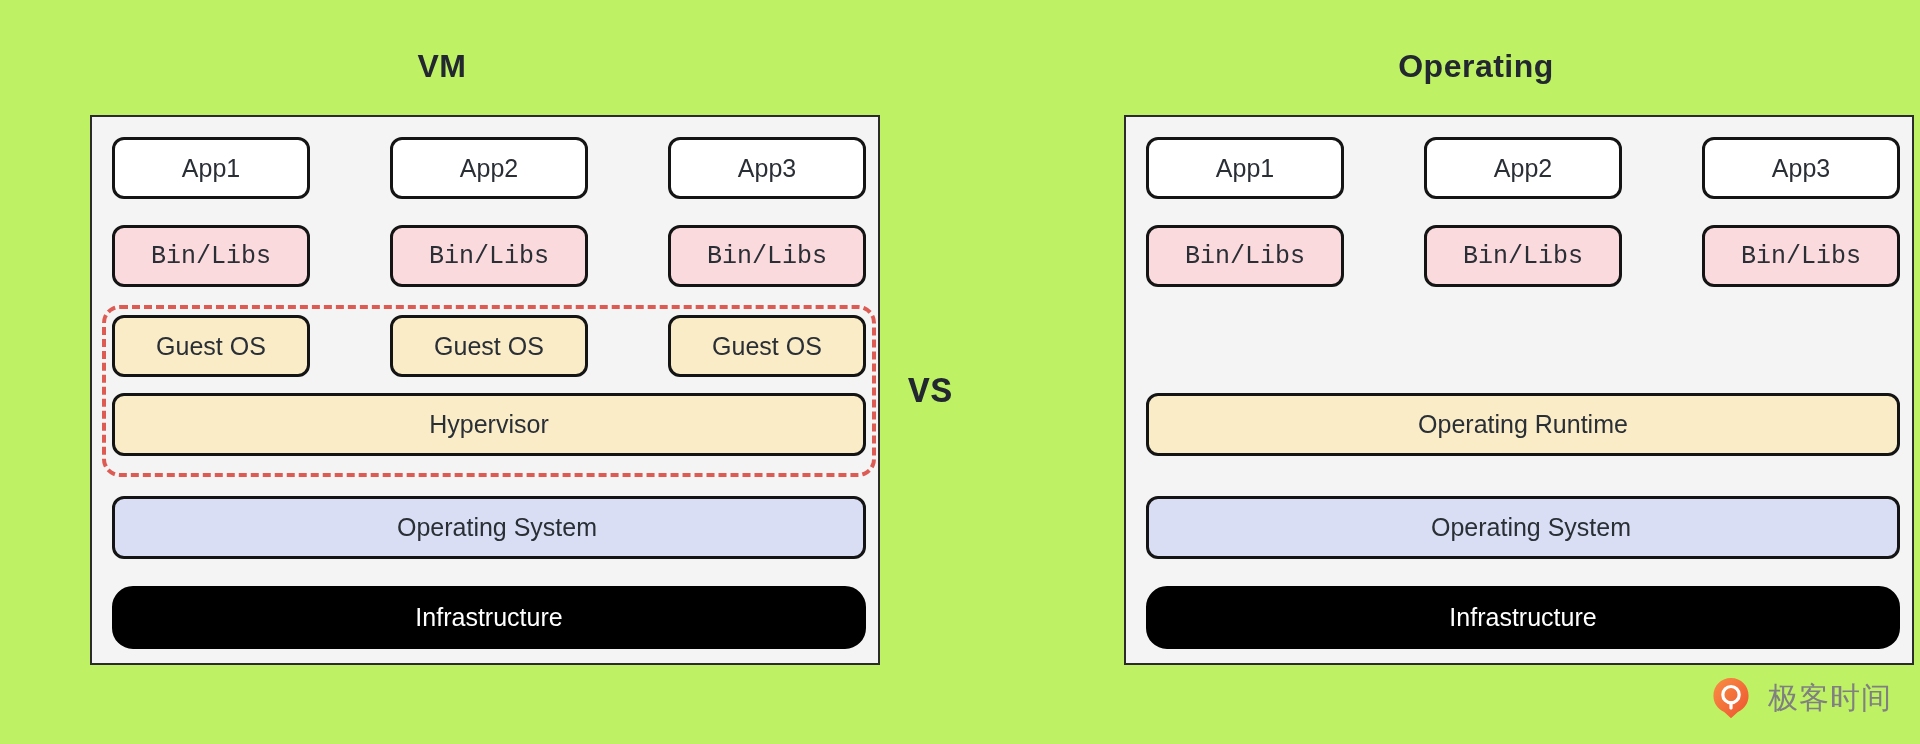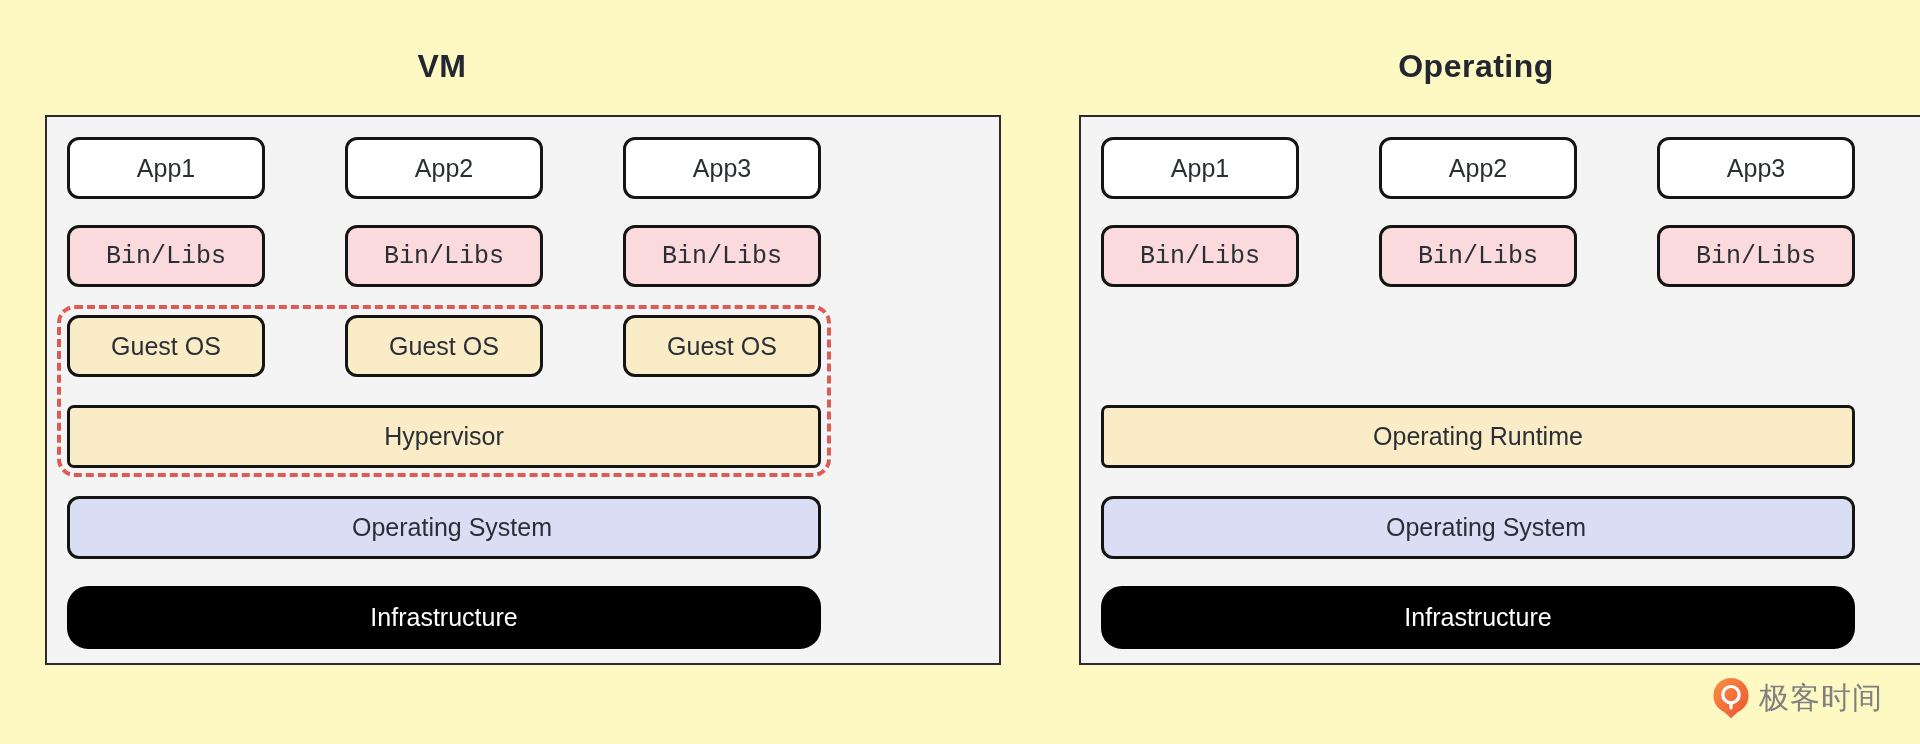--- a/index.html
+++ b/index.html
@@ -5,21 +5,21 @@
   html, body {
     margin: 0;
     padding: 0;
     background: #ffffff;
     font-family: "Liberation Sans", sans-serif;
   }
   #canvas {
     position: relative;
     width: 1920px;
     height: 744px;
-    background: #fef9c3;
+    background: #bef264;
     overflow: hidden;
   }
 
   .col-title {
     position: absolute;
     top: 44px;
     height: 44px;
     line-height: 44px;
     text-align: center;
     font-size: 32px;
@@ -38,25 +38,26 @@
     font-size: 36px;
     font-weight: bold;
     color: var(--title-text, #232830);
     letter-spacing: 1px;
     font-family: Liberation Mono, monospace;
   }
 
   .panel {
     position: absolute;
     top: 115px;
-    width: 956px;
+    width: 790px;
     height: 550px;
     background: var(--panel-bg, #f4f4f5);
     border: 2px solid var(--panel-border, #2c2c2c);
     box-sizing: border-box;
+    margin-left: 45px;
   }
   #vm-panel { left: 45px; }
   #container-panel { left: 1079px; }
 
   .box {
     position: absolute;
     box-sizing: border-box;
     border: 3px solid var(--box-border, #141414);
     border-radius: 12px;
     display: flex;
@@ -81,21 +82,21 @@
   
   .c1 { left: 20px;  width: 198px; }
   .c2 { left: 298px; width: 198px; }
   .c3 { left: 576px; width: 198px; }
   .full { left: 20px; width: 754px; height: 63px; }
 
   
   .r-app    { top: 20px; }
   .r-bin    { top: 108px; }
   .r-guest  { top: 198px; text-align: center; }
-  .r-hyper  { top: 288px; border-radius: 7px; }
+  .r-hyper  { top: 276px; }
   .r-os     { top: 379px; }
   .r-infra  { top: 469px; }
 
   .dashed-group {
     position: absolute;
     left: 10px;
     top: 188px;
     width: 774px;
     height: 172px;
     box-sizing: border-box;
@@ -104,21 +105,21 @@
     background: transparent;
   }
 
   #brand {
     position: absolute;
     left: 1712px;
     top: 676px;
     height: 44px;
     display: flex;
     align-items: center;
-    gap: 9px;
+    gap: 18px;
   }
   #brand-text {
     font-size: 30px;
     color: var(--logo-text, #808080);
     font-weight: 500;
     letter-spacing: 1px;
     line-height: 44px;
   }
 </style>
 </head>

